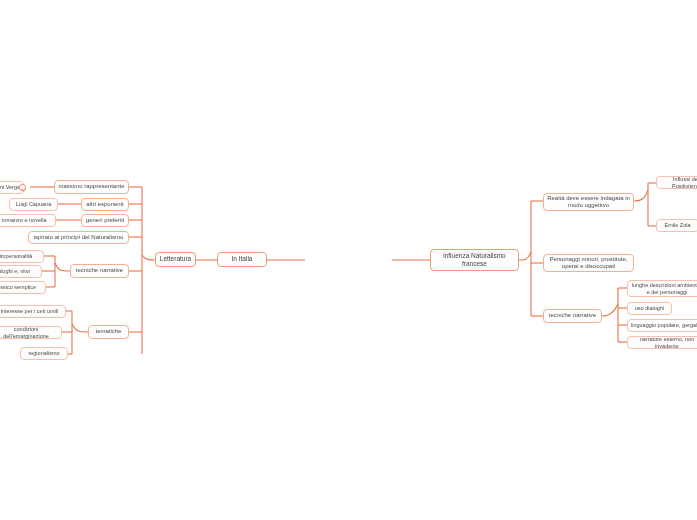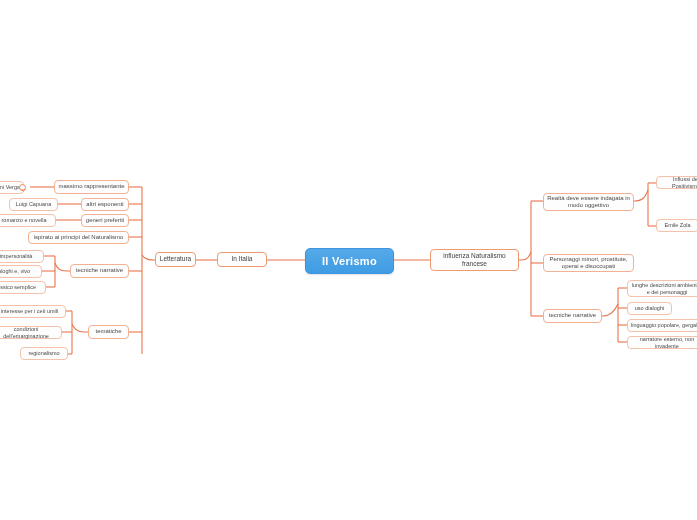--- a/index.html
+++ b/index.html
@@ -130,21 +130,20 @@
 
       <path d="M602,316 C610,316 614,312 618,304"></path>
       <path d="M618,288 L618,342"></path>
       <path d="M618,288 L627,288"></path>
       <path d="M618,308 L627,308"></path>
       <path d="M618,325 L627,325"></path>
       <path d="M618,342 L627,342"></path>
     </g>
   </svg>
 
-  <div class="root" style="left:305px;top:248px;width:87px;height:24px;">Il Verismo</div>
 
   <div class="node lvl1" style="left:155px;top:252px;width:41px;height:15px;">Letteratura</div>
 
   <div class="node lvl1" style="left:217px;top:252px;width:50px;height:15px;">In Italia</div>
 
   <div class="node lvl2" style="left:54px;top:180px;width:75px;height:14px;">massimo rappresentante</div>
 
   <div class="node lvl3 cut" style="left:-22px;top:181px;width:46px;height:13px;justify-content:flex-end;">Giovanni Verga</div>
   <div class="collapse-dot" style="left:19px;top:184px;"></div>
 

